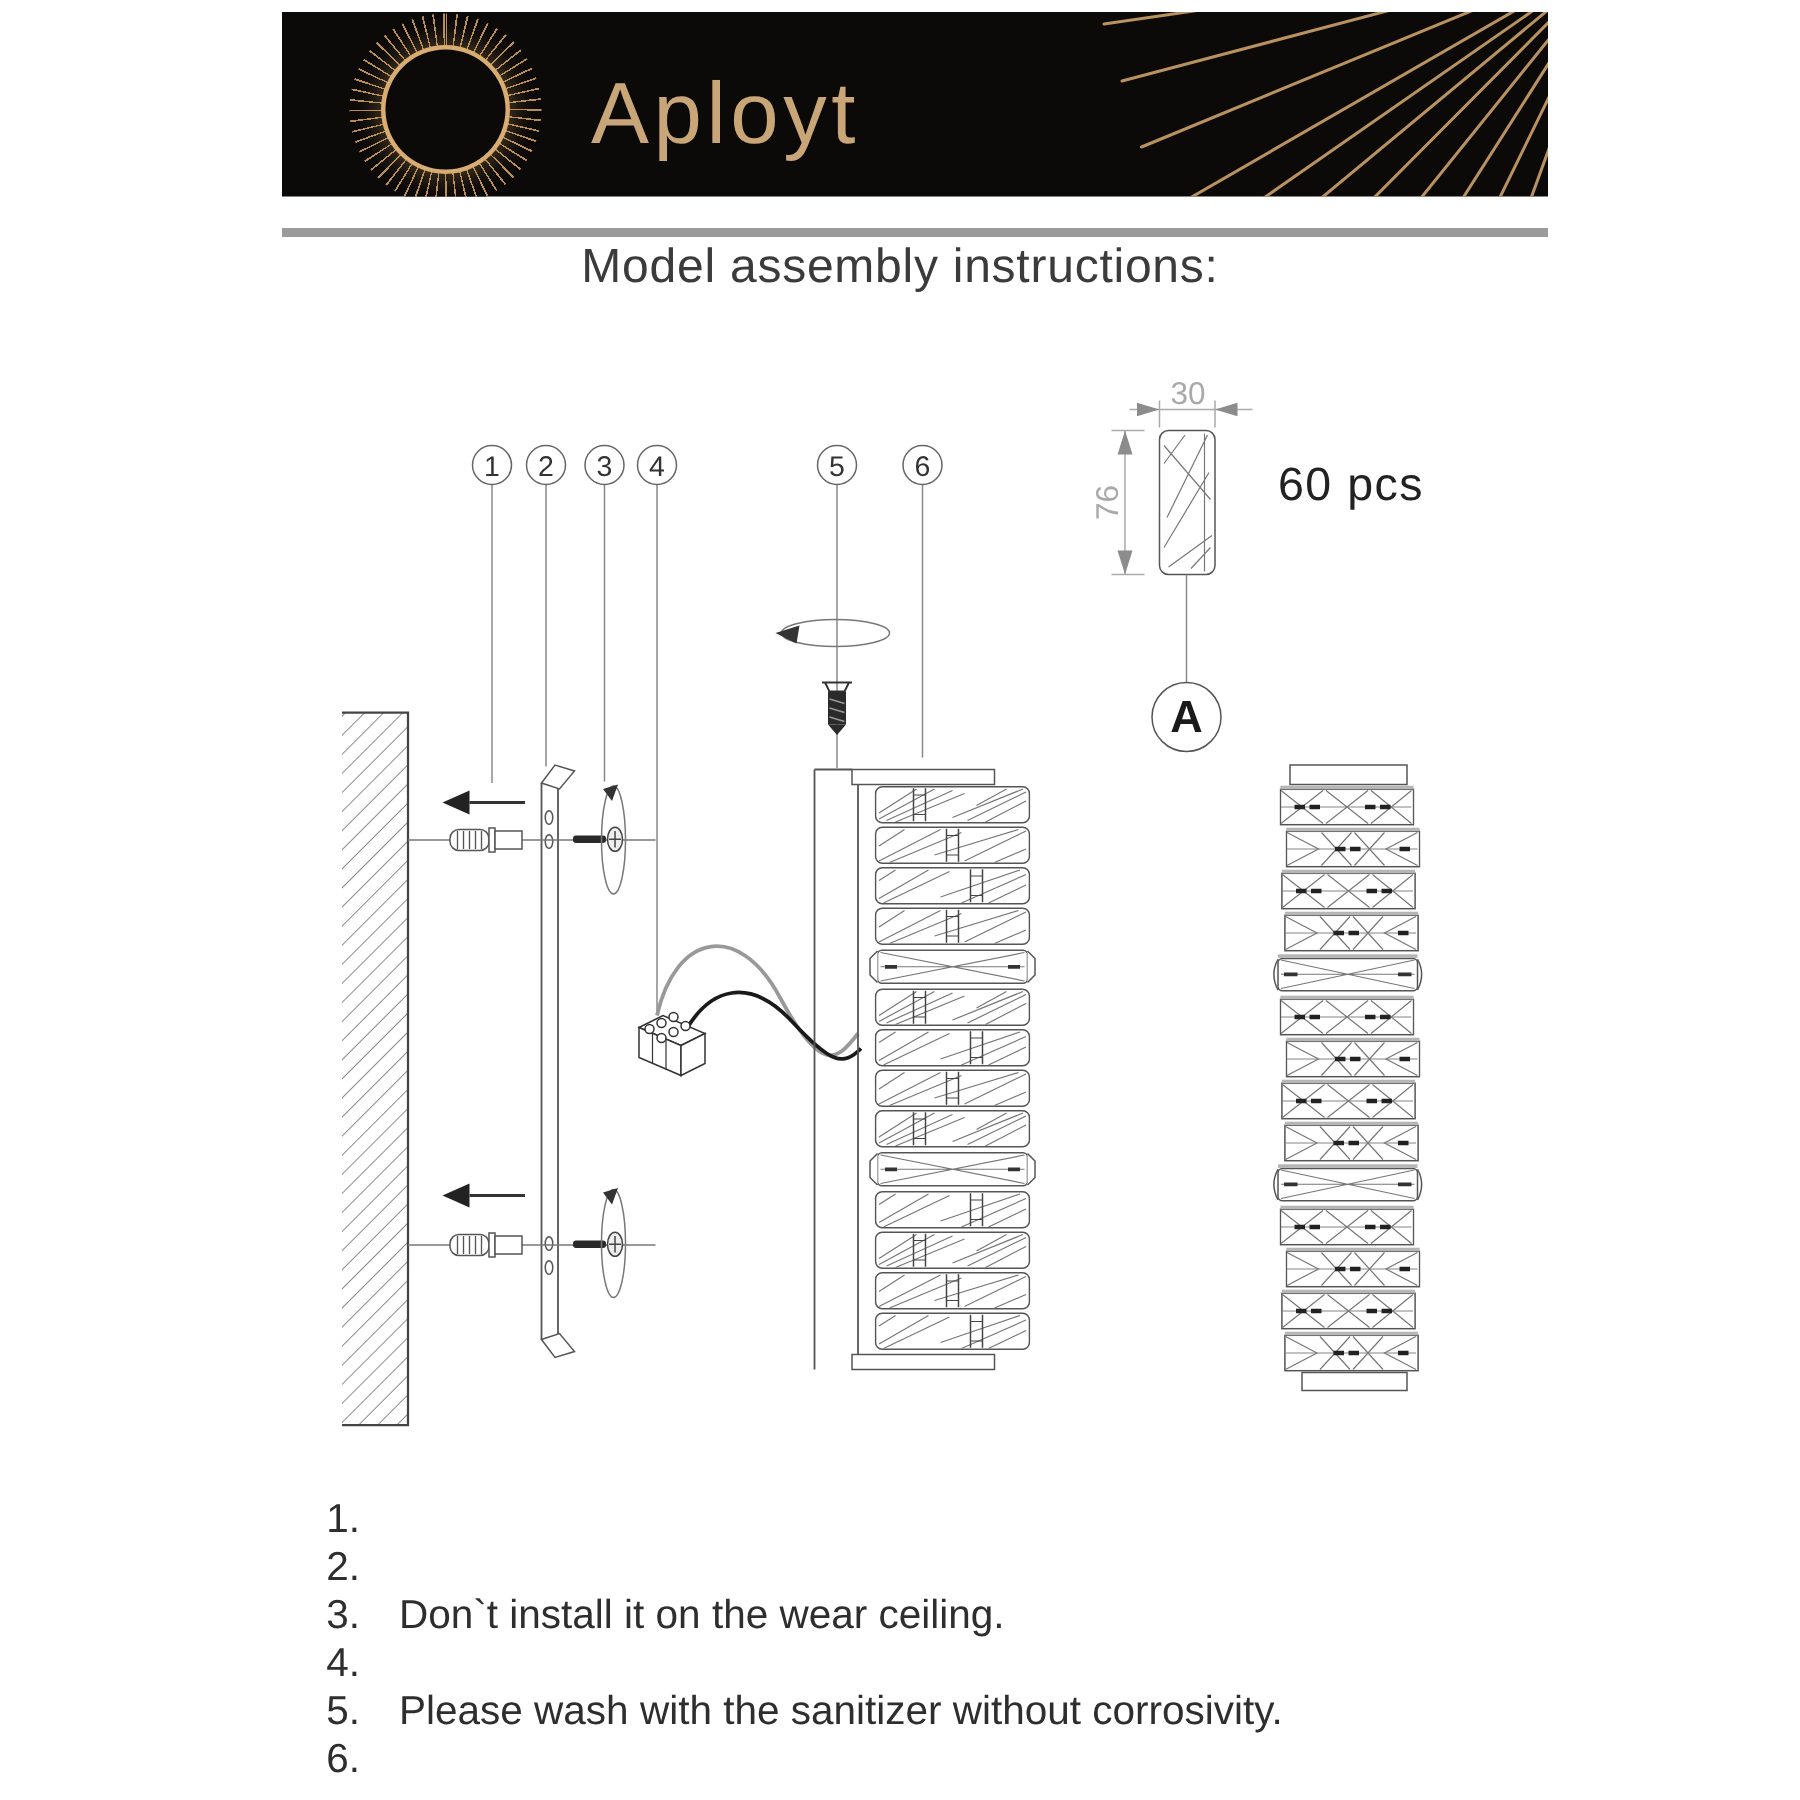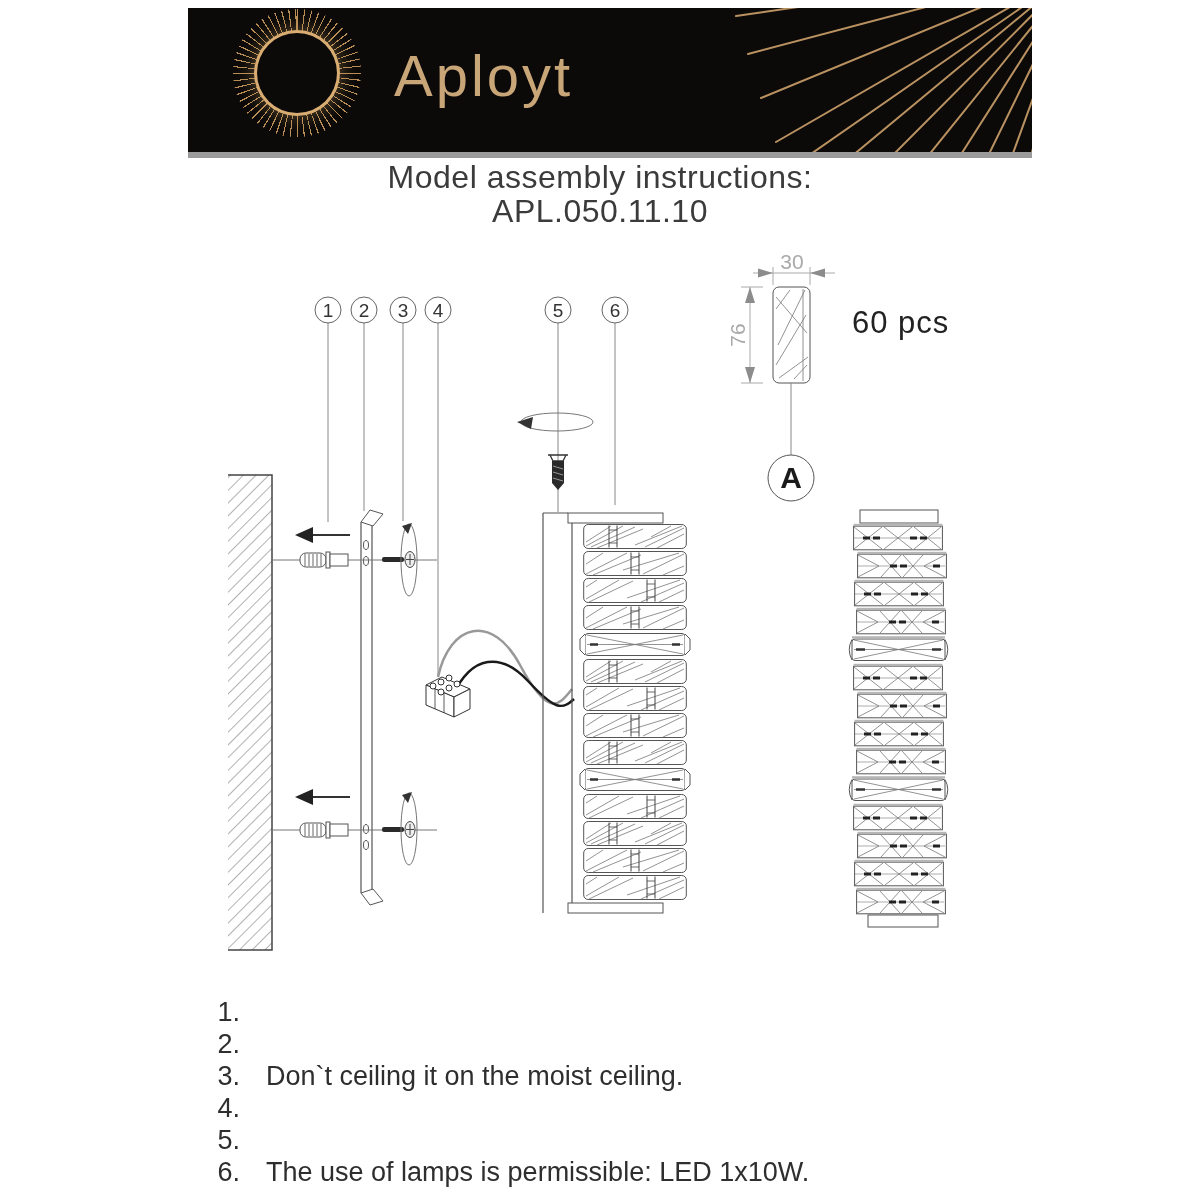--- a/index.html
+++ b/index.html
@@ -1,18 +1,18 @@
 <!DOCTYPE html>
 <html><head>
 <meta charset="utf-8">
 <style>
   html,body{margin:0;padding:0;background:#fff;}
   body{width:1200px;height:1200px;position:relative;overflow:hidden;
        font-family:"Liberation Sans",sans-serif;color:#2e2e2e;}
-  .banner{position:absolute;left:188px;top:8px;width:844px;height:144px;
+  .banner{position:absolute;left:188px;top:8px;width:844px;height:123px;
           background:#0c0a09;overflow:hidden;}
   .banner-strip{position:absolute;left:188px;top:152px;width:844px;height:6px;background:#9b9b9b;}
   .burst{position:absolute;left:45px;top:1px;width:128px;height:128px;border-radius:50%;
          background:repeating-conic-gradient(#b98e55 0 1.1deg,#0c0a09 1.1deg 6.4deg);}
   .burst::after{content:'';position:absolute;inset:24px;background:#0c0a09;border-radius:50%;
          box-shadow:0 0 0 3px #d9ad72,0 0 16px 5px rgba(216,168,106,.35);}
   .brand{position:absolute;left:206px;top:34px;font-size:58px;font-weight:300;
          letter-spacing:3px;color:#c9a678;}
   .rays{position:absolute;left:0;top:0;}
   .titleblock{position:absolute;left:180px;top:160px;width:840px;text-align:center;
@@ -43,21 +43,20 @@
       <line x1="893" y1="-42" x2="800" y2="148"></line>
       <line x1="893" y1="-42" x2="824" y2="148"></line>
       <line x1="893" y1="-42" x2="843" y2="148"></line>
     </g>
   </svg>
 </div>
 <div class="banner-strip"></div>
 
 <div class="titleblock">
   <div>Model assembly instructions:</div>
-  <div>APL.050.11.10</div>
 </div>
 
 <svg class="diagram" width="840" height="730" viewBox="0 0 840 730">
   <defs>
     <pattern id="hatch" width="9" height="9" patternUnits="userSpaceOnUse" patternTransform="rotate(45)">
       <line x1="0" y1="0" x2="0" y2="9" stroke="#666" stroke-width="1"></line>
     </pattern>
 
     <symbol id="sA" viewBox="0 0 104 27">
       <rect x="0.7" y="1.5" width="102.6" height="24" rx="4.5" fill="#fff" stroke="#555"></rect>
@@ -302,25 +301,25 @@
 
 <div class="list">
   <div class="item">
     <span class="num">1.</span>
   </div>
   <div class="item">
     <span class="num">2.</span>
   </div>
   <div class="item">
     <span class="num">3.</span>
-    <span>Don`t ceiling it on the moist ceiling.</span>
+    <span>Don`t install it on the wear ceiling.</span>
   </div>
   <div class="item">
     <span class="num">4.</span>
   </div>
   <div class="item">
     <span class="num">5.</span>
+    <span>Please wash with the sanitizer without corrosivity.</span>
   </div>
   <div class="item">
     <span class="num">6.</span>
-    <span>The use of lamps is permissible: LED 1x10W.</span>
   </div>
 </div>
 
 </body></html>

